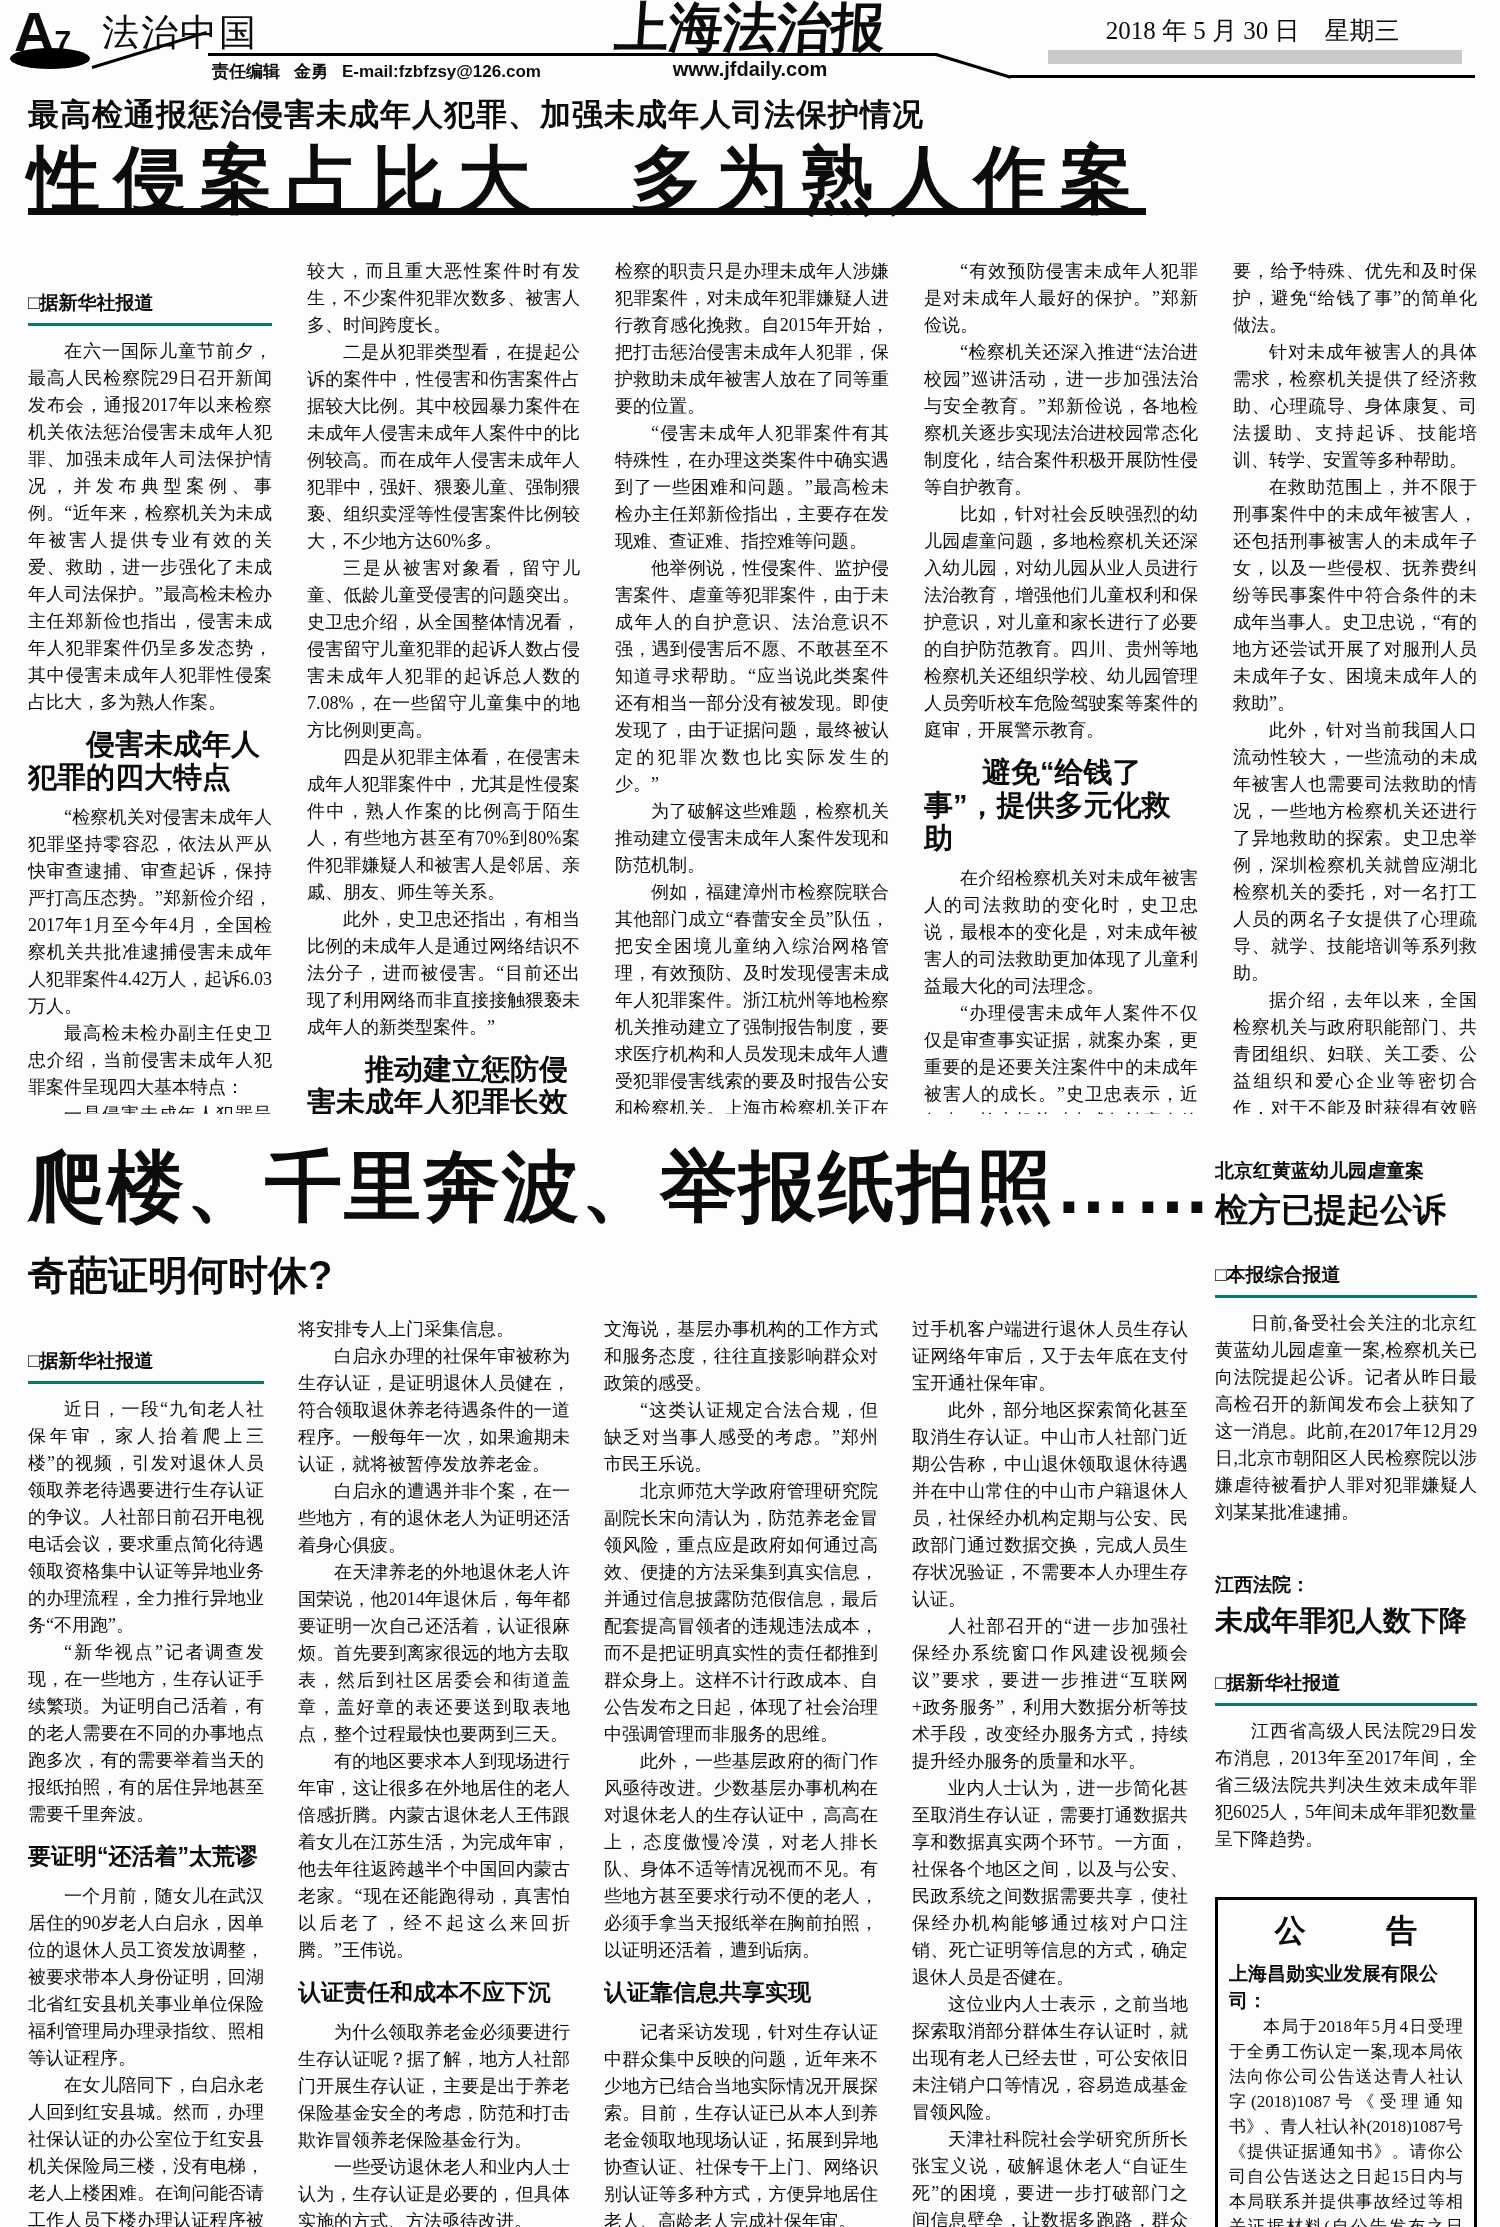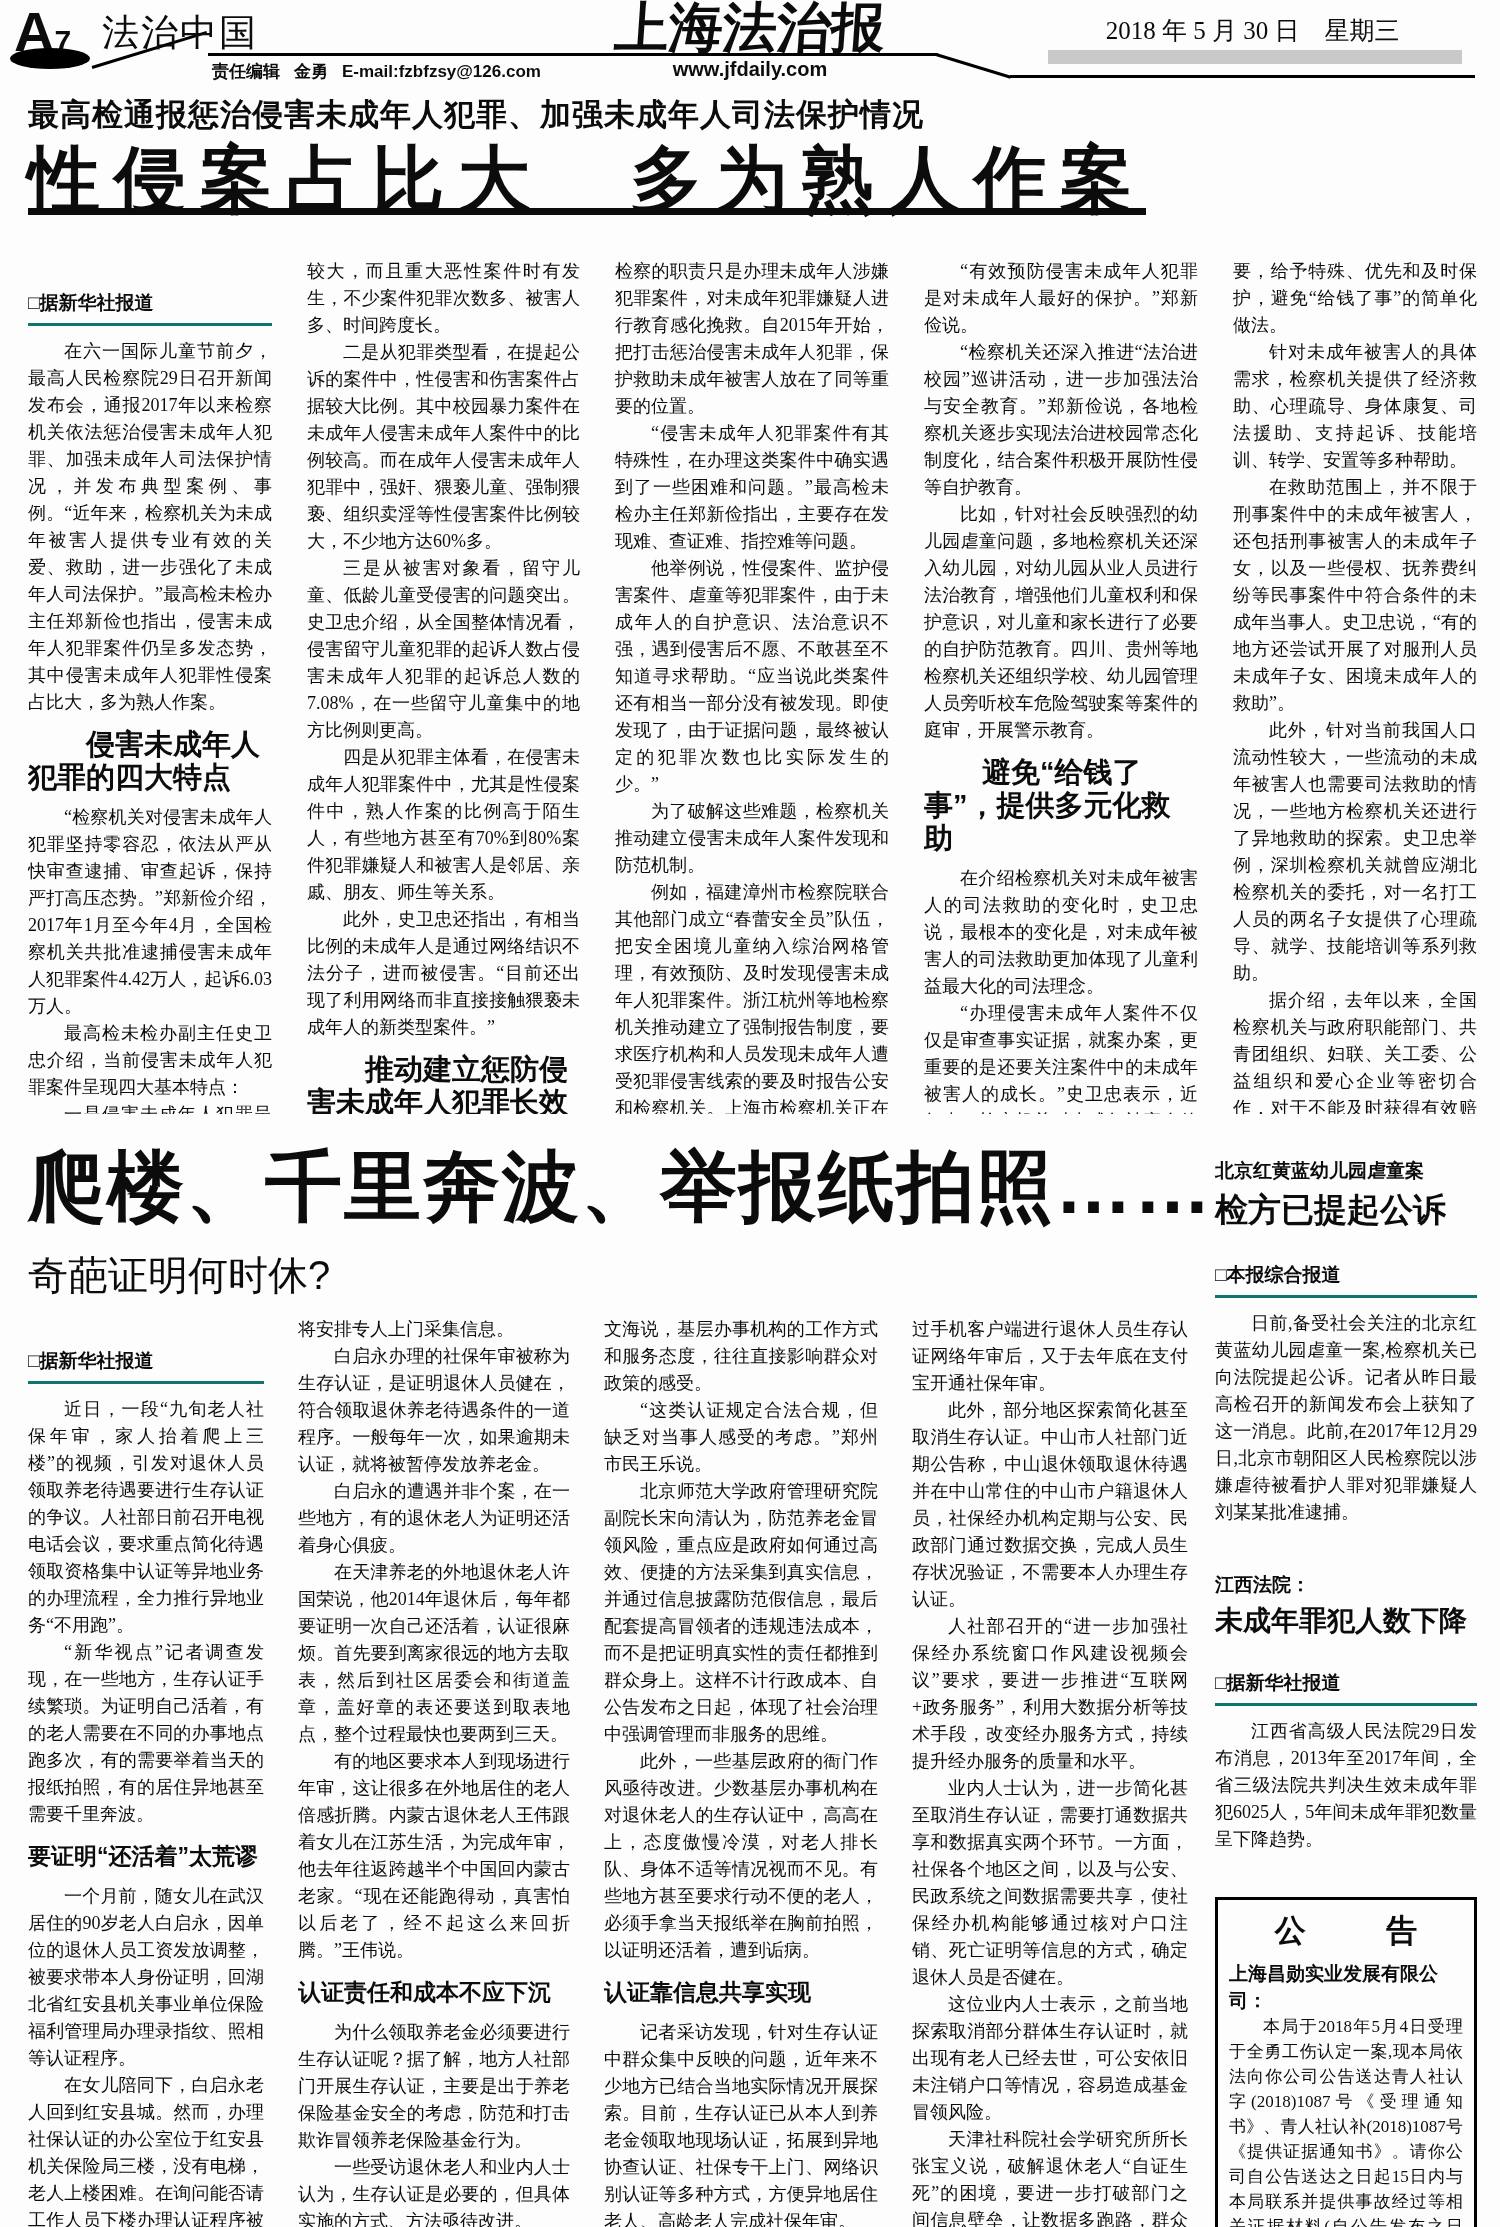--- a/index.html
+++ b/index.html
@@ -42,21 +42,21 @@
           border-bottom:3px solid #0f766e;padding-bottom:7px;margin-bottom:12px;margin-top:32px;}
   .para,.cont{margin:0;font-size:18px;line-height:27px;text-align:justify;}
   .para{text-indent:2em;}
   .sub{font-family:"Liberation Sans",sans-serif;font-weight:900;font-size:29px;
        line-height:33px;text-indent:2em;margin:12px 0 10px;}
   
   .headline2{position:absolute;left:28px;top:1142px;width:1150px;
              font-family:"Liberation Sans",sans-serif;font-weight:900;font-size:77px;
              line-height:88px;letter-spacing:2px;white-space:nowrap;}
   .deck2{position:absolute;left:28px;top:1248px;font-family:"Liberation Sans",sans-serif;
-         font-weight:400;font-size:40px;text-align:center;}
+         font-weight:700;font-size:40px;text-align:center;}
   .body2{position:absolute;left:28px;top:1316px;width:1163px;height:911px;display:flex;gap:34px;}
   .b2c0{width:236px;}.b2c1{width:272px;}.b2c2{width:274px;}.b2c3{width:276px;}
   .body2 .sub{text-indent:0;font-size:23px;}
   
   .sidebar{position:absolute;left:1215px;top:1158px;width:262px;}
   .sb-kicker{font-family:"Liberation Sans",sans-serif;font-weight:900;font-size:19px;margin:0 0 6px;}
   .sb-head{font-family:"Liberation Sans",sans-serif;font-weight:900;font-size:33px;
            line-height:40px;margin:0 0 14px;}
   .sb-head.small{font-size:28px;line-height:34px;}
   .sb-body p{margin:0;}

